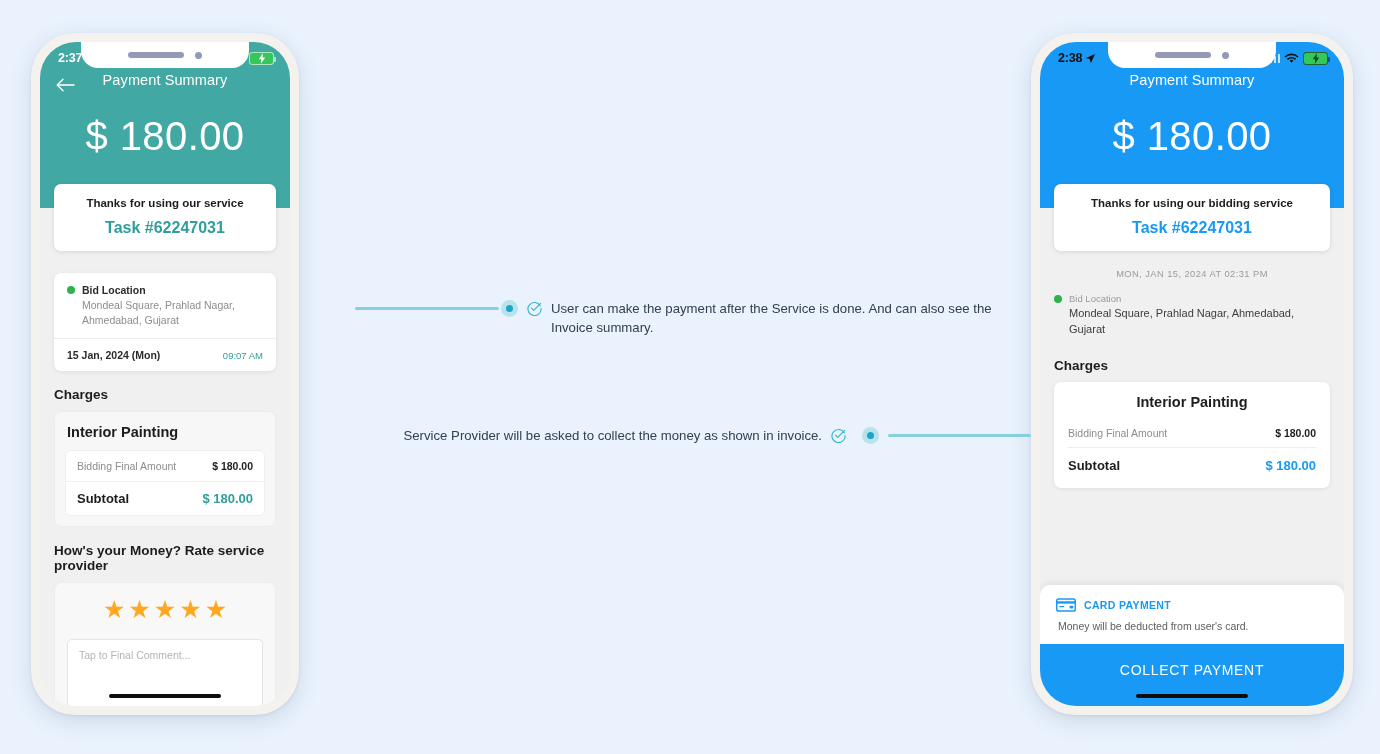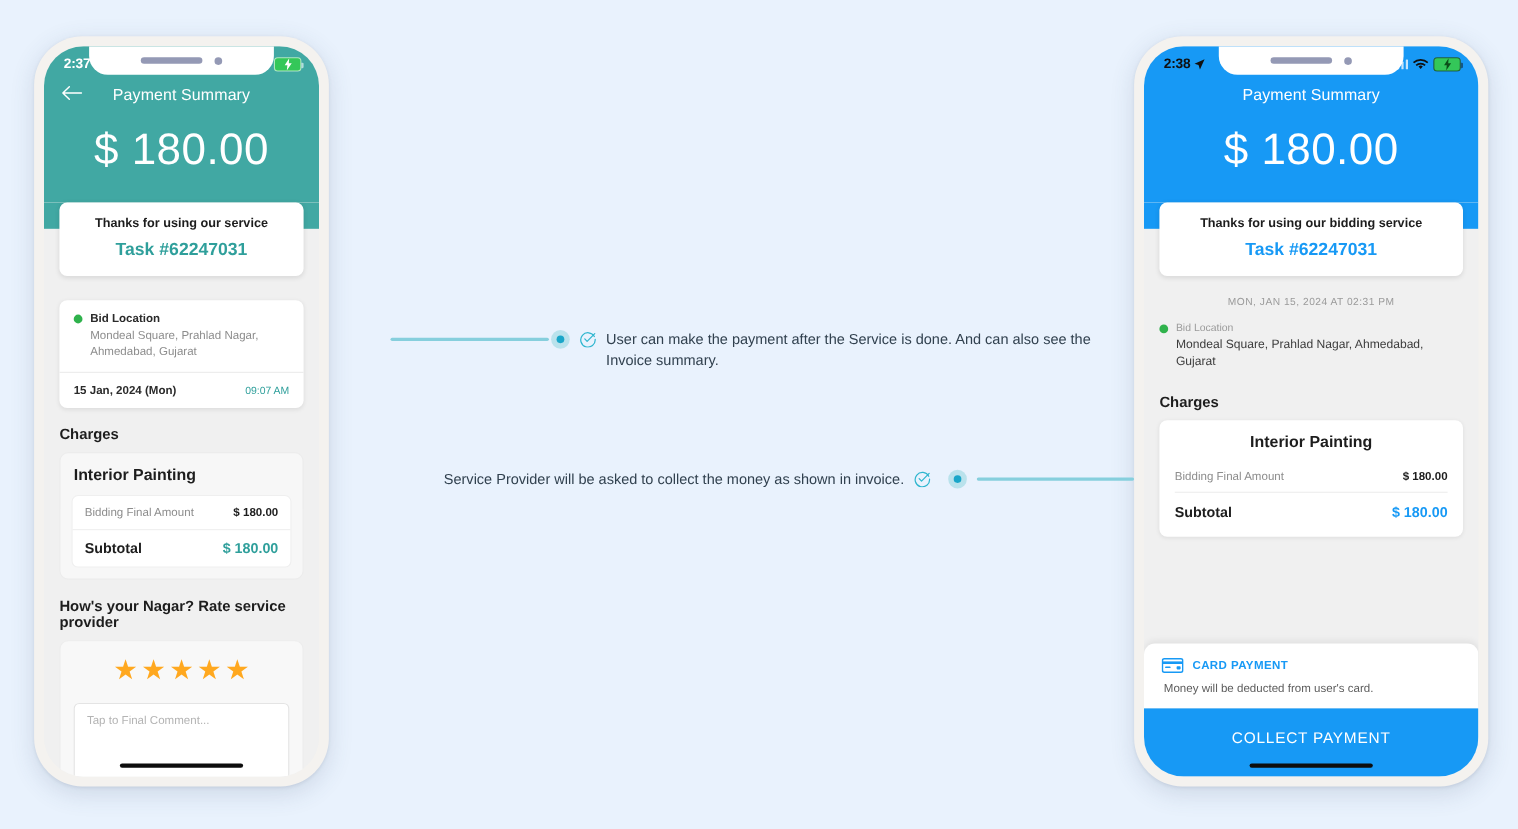--- a/index.html
+++ b/index.html
@@ -97,21 +97,20 @@
   
   .app-header {
     position: relative;
     padding-top: 30px;
     text-align: center;
   }
   .hdr-row {
     position: relative;
     height: 30px;
     display: flex;
-    align-items: center;
     justify-content: center;
   }
   .back-arrow {
     position: absolute;
     left: 16px; top: 50%;
     transform: translateY(-50%);
   }
   .hdr-title {
     color: #ffffff;
     font-size: 14.5px;
@@ -478,21 +477,21 @@
             <span class="charge-name">Bidding Final Amount</span>
             <span class="charge-val">$ 180.00</span>
           </div>
           <div class="charge-row">
             <span class="charge-name total">Subtotal</span>
             <span class="charge-val total" style="color:#2f9f9b;">$ 180.00</span>
           </div>
         </div>
       </div>
 
-      <div class="section-title">How's your Nagar? Rate service provider</div>
+      <div class="section-title">How's your Money? Rate service provider</div>
 
       <div class="rating-box">
         <div class="stars">
           <span>★</span>
           <span>★</span>
           <span>★</span>
           <span>★</span>
           <span>★</span>
         </div>
         <div class="comment-box">Tap to Final Comment...</div>

